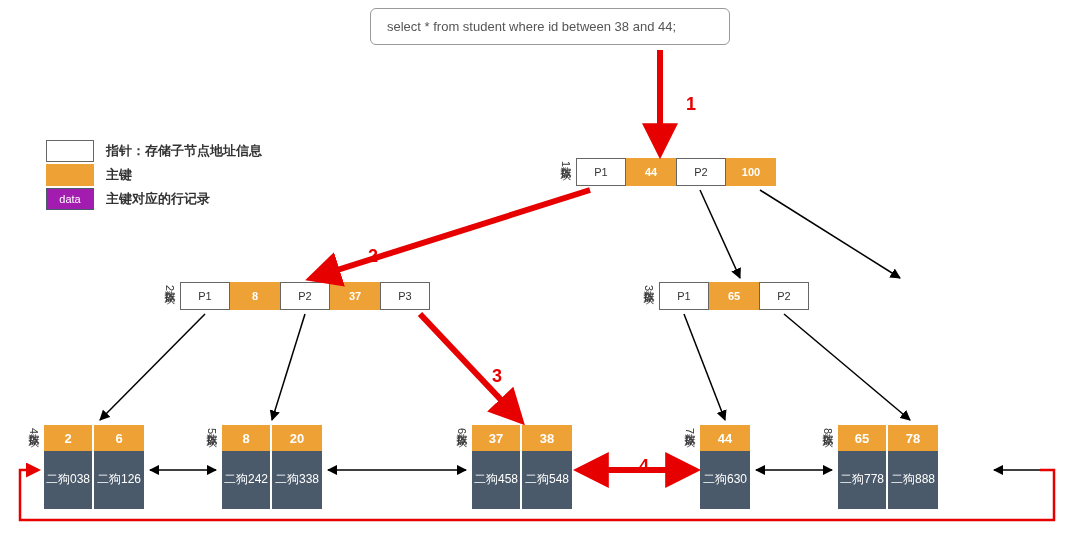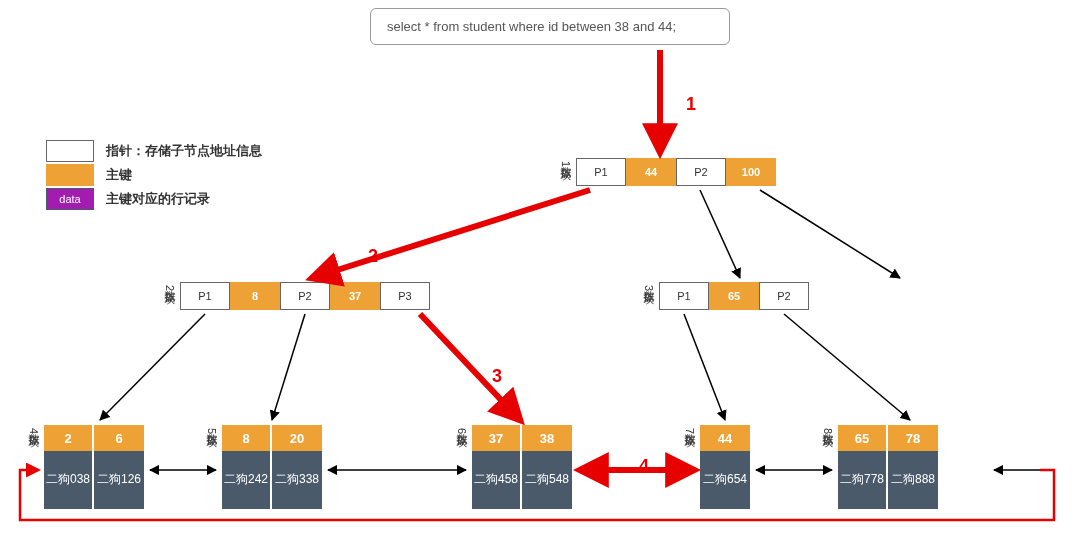--- a/index.html
+++ b/index.html
@@ -191,21 +191,21 @@
   </div>
 
 <div class="abs vlabel" style="left:682px; top:425px;">
   <span>数据块</span><span>7</span>
 </div>
 <div class="abs leaf" style="left:700px; top:425px;" id="leaf-3">
     <div class="col">
       <div class="key">44</div>
       <div class="data">
         <div>二狗6</div>
-        <div>54</div>
+        <div>30</div>
       </div>
     </div>
   </div>
 
 <div class="abs vlabel" style="left:820px; top:425px;">
   <span>数据块</span><span>8</span>
 </div>
 <div class="abs leaf" style="left:838px; top:425px;" id="leaf-4">
     <div class="col">
       <div class="key">65</div>

